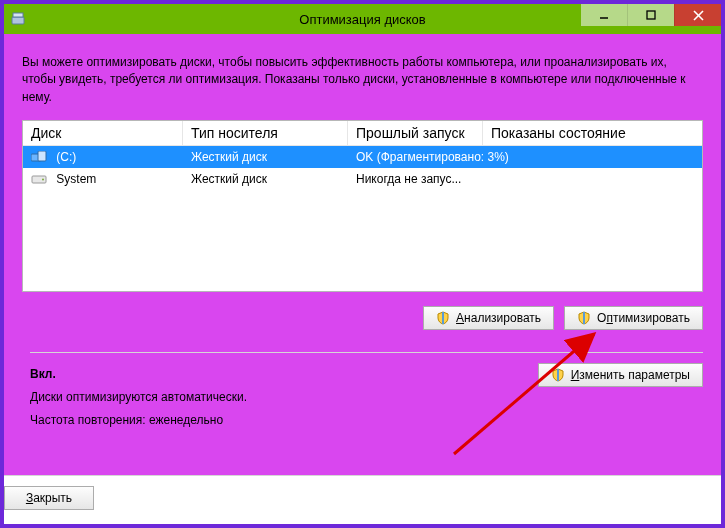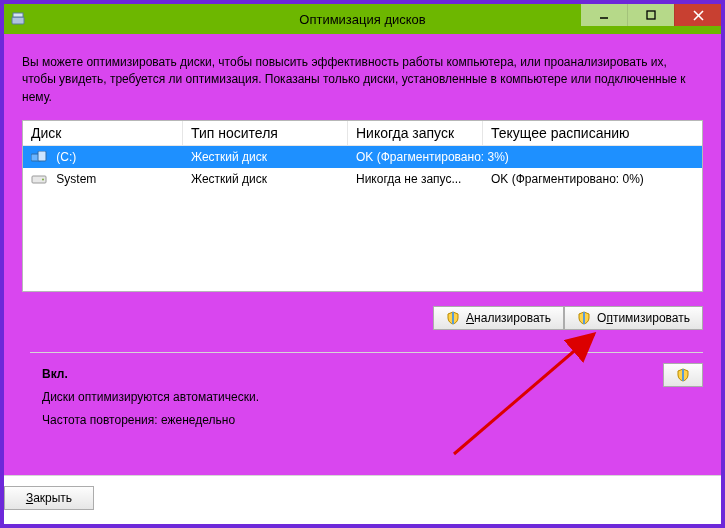--- a/index.html
+++ b/index.html
@@ -22,23 +22,23 @@
   .lv-row{display:flex;height:22px;align-items:center}
   .lv-row .cell{padding:0 8px;box-sizing:border-box;white-space:nowrap;overflow:hidden;text-overflow:ellipsis}
   .lv-row.selected{background:#1e90ff;color:#fff}
   .c0{width:160px}
   .c1{width:165px}
   .c2{width:135px}
   .c3{flex:1}
   .drive-ico{width:16px;height:12px;display:inline-block;vertical-align:-2px;margin-right:6px}
   .btn{display:inline-flex;align-items:center;gap:6px;background:linear-gradient(#fdfdfd,#e6e6e6);border:1px solid #acacac;padding:3px 12px;font-size:12px;cursor:default;height:24px;box-sizing:border-box}
   .btn .shield{width:14px;height:14px}
-  .btn-row{display:flex;justify-content:flex-end;margin-top:14px;margin-bottom:22px}
+  .btn-row{display:flex;justify-content:flex-end;gap:10px;margin-top:14px;margin-bottom:22px}
   .sched-area{position:relative}
-  .sched-details{margin-left:20px;margin-top:6px;line-height:1.9}
+  .sched-details{margin-left:8px;margin-top:6px;line-height:1.9}
   .bold{font-weight:bold}
   .sched-btn{position:absolute;right:0;top:0}
   .bottom-bar{position:absolute;left:0;right:0;bottom:0;padding:10px 18px 14px 0;border-top:1px solid #d6d6d6;background:#fff;display:flex;justify-content:flex-start}
   .arrow{position:absolute;pointer-events:none}
   .hotkey{text-decoration:underline}
 </style>
 </head>
 <body>
 
 <div class="window">
@@ -71,22 +71,22 @@
   </div>
 
   <div class="client">
     <div class="intro">Вы можете оптимизировать диски, чтобы повысить эффективность работы компьютера, или проанализировать их, чтобы увидеть, требуется ли оптимизация. Показаны только диски, установленные в компьютере или подключенные к нему.</div>
 
 
     <div class="listview">
       <div class="lv-header">
         <div class="col c0">Диск</div>
         <div class="col c1">Тип носителя</div>
-        <div class="col c2">Никогда запуск</div>
-        <div class="col c3">Текущее расписанию</div>
+        <div class="col c2">Прошлый запуск</div>
+        <div class="col c3">Показаны состояние</div>
       </div>
 
       <div class="lv-row selected">
         <div class="cell c0">
           <span class="drive-ico"><svg width="16" height="12">
                 <rect x="0" y="3" width="10" height="7" rx="1" fill="#6bb5ff" stroke="#2d6aa8"></rect>
                 <rect x="7" y="0" width="8" height="10" rx="1" fill="#cde5ff" stroke="#2d6aa8"></rect>
               </svg></span>
           <span>(C:)</span>
         </div>
@@ -97,21 +97,20 @@
       <div class="lv-row">
         <div class="cell c0">
           <span class="drive-ico"><svg width="16" height="12">
                 <rect x="1" y="3" width="14" height="7" rx="1" fill="#e8e8e8" stroke="#9a9a9a"></rect>
                 <circle cx="12" cy="6.5" r="1" fill="#7aaa3a"></circle>
               </svg></span>
           <span>System</span>
         </div>
         <div class="cell c1">Жесткий диск</div>
         <div class="cell c2">Никогда не запус...</div>
-        <div class="cell c3">OK (Фрагментировано: 0%)</div>
       </div>
     </div>
 
     <div class="btn-row">
       <button class="btn">
         <span class="shield"><svg width="14" height="14">
               <path d="M7 1 L12 3 V7 C12 10 9.5 12.5 7 13 C4.5 12.5 2 10 2 7 V3 Z" fill="#ffd24a" stroke="#b88900"></path>
               <path d="M7 1 L7 13" stroke="#5a9bd4" stroke-width="2"></path>
             </svg></span>
         <span><span class="hotkey">А</span><span id="analyze-rest">нализировать</span></span>
@@ -128,20 +127,21 @@
     <div style="display:flex;align-items:center;margin-bottom:10px">
       <div style="flex:1;border-top:1px solid #d6d6d6;margin-left:8px"></div>
     </div>
 
     <div class="sched-area">
       <button class="btn sched-btn">
         <span class="shield"><svg width="14" height="14">
               <path d="M7 1 L12 3 V7 C12 10 9.5 12.5 7 13 C4.5 12.5 2 10 2 7 V3 Z" fill="#ffd24a" stroke="#b88900"></path>
               <path d="M7 1 L7 13" stroke="#5a9bd4" stroke-width="2"></path>
             </svg></span>
+        <span><span id="change-txt"><span><span class="hotkey">И</span>зменить параметры</span></span></span>
       </button>
       <div class="sched-details">
         <div class="bold">Вкл.</div>
         <div>Диски оптимизируются автоматически.</div>
         <div>
           <span>Частота повторения:</span> <span>еженедельно</span>
         </div>
       </div>
     </div>
 

